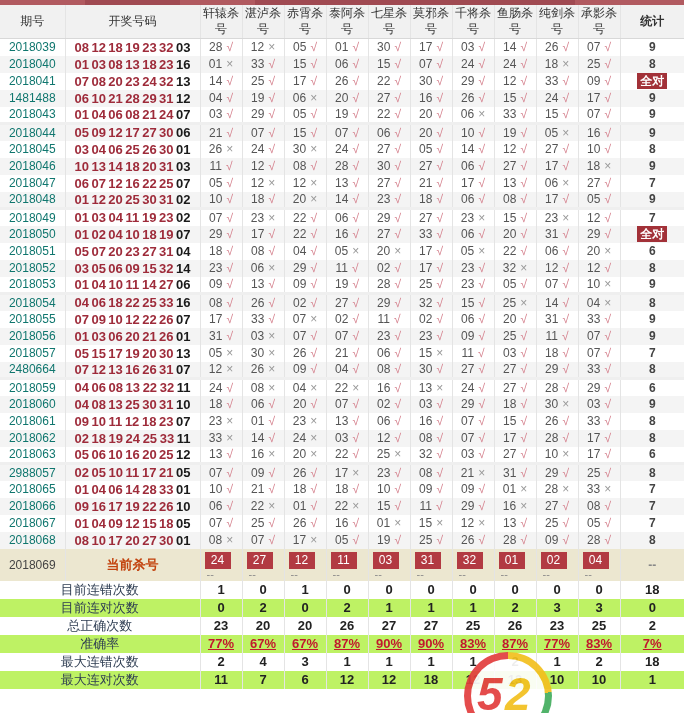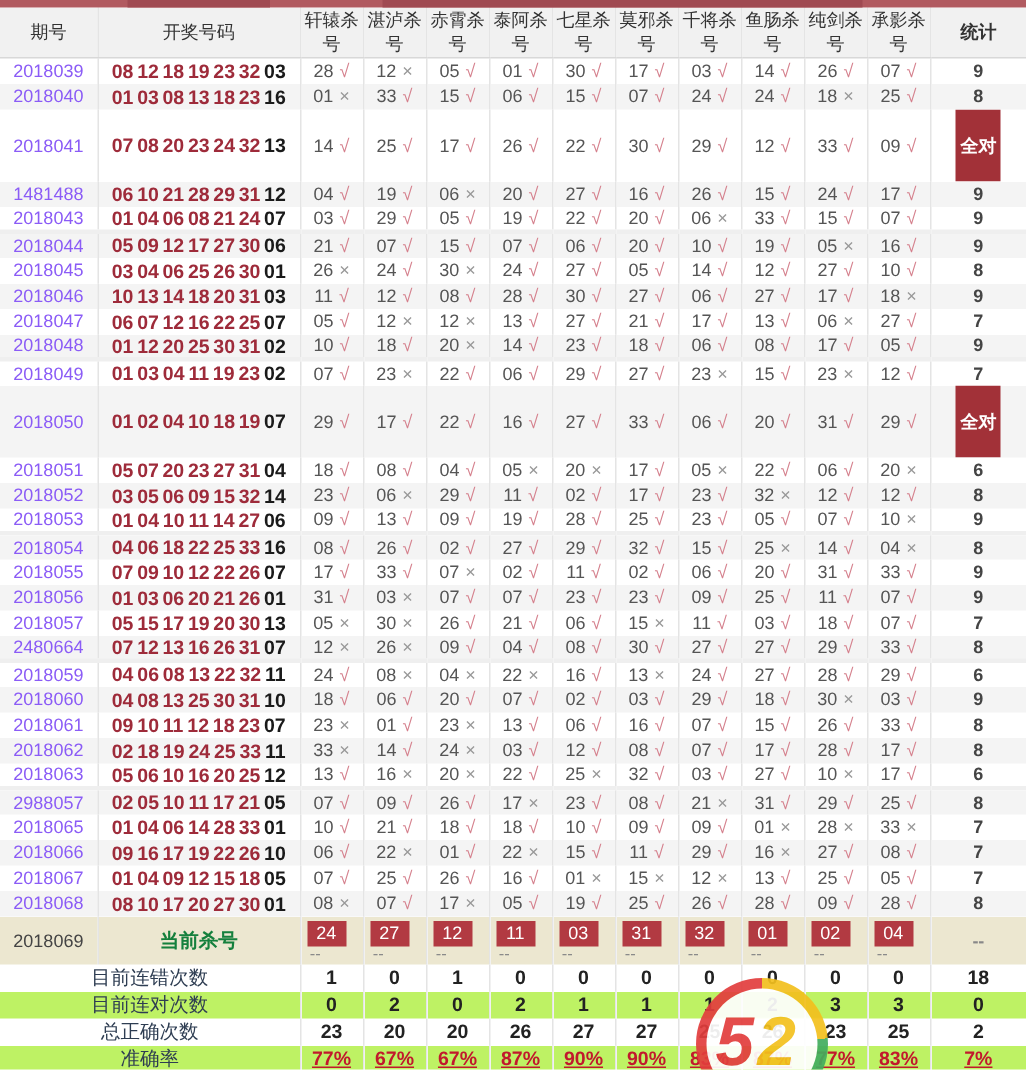--- a/index.html
+++ b/index.html
@@ -12,34 +12,34 @@
   table{border-collapse:collapse;table-layout:fixed;width:684px;}
   th,td{padding:0;text-align:center;border-right:1px solid #e4e4e4;overflow:hidden;white-space:nowrap;}
   th:last-child,td:last-child{border-right:none;font-weight:bold;}
   thead th{
     background:#f1f1f1;border-bottom:1px solid #d8d8d8;font-weight:normal;color:#333;
     font-size:12px;line-height:1.3;height:33px;vertical-align:middle;white-space:normal;
   }
   tbody.rows tr{height:17px;}
   tbody.rows tr.stripe{background:#f4f4f4;}
   tbody.rows tr.group-start td{border-top:3px solid #efefef;}
-  td.period{color:#8b5cf6;font-size:12px;}
+  td.period{color:#0f766e;font-size:12px;}
   .numbox{display:flex;justify-content:space-between;padding:0 9px;font-weight:bold;font-size:13px;}
   .red{color:#9e2b3a;}
   .blue{color:#1a1a1a;}
   td.kill{font-size:12px;color:#555;}
   .kn{margin-right:4px;}
   .ck{color:#d5808d;}
   .cx{color:#999;}
   td.stat{font-size:12px;color:#444;}
-  .allok{background:#a23138;color:#fff;font-size:12px;padding:17px 3px;display:inline-block;line-height:14px;}
+  .allok{background:#a23138;color:#fff;font-size:12px;padding:1px 3px;display:inline-block;line-height:14px;}
   tbody.current tr{height:32px;background:#ece7d0;padding-left:12px;}
   tbody.current td{vertical-align:middle;}
   .cur-period{color:#444;font-size:12px;}
-  .cur-label{font-weight:bold;color:#15803d;font-size:13px;}
+  .cur-label{font-weight:bold;color:#c2410c;font-size:13px;}
   td.cur-kill{text-align:left;vertical-align:top;}
   .badge{width:26px;height:17px;line-height:17px;background:#b23a42;color:#fff;font-size:12px;margin:2px 0 0 4px;text-align:center;}
   .dash{color:#8a8a8a;font-size:11px;line-height:11px;padding-left:6px;text-align:left;}
   .cur-stat{color:#888;font-size:12px;}
   tbody.summary tr{height:17.5px;}
   tbody.summary tr.sblue{background:#bef264;}
   .sum-label{color:#2e3d52;font-size:13px;}
   td.val{font-weight:bold;color:#222;font-size:13px;}
   tr.sred td.val{color:#c1192d;text-decoration:underline;}
   .watermark{position:absolute;left:464px;top:652px;width:88px;height:88px;opacity:.92;pointer-events:none;}

